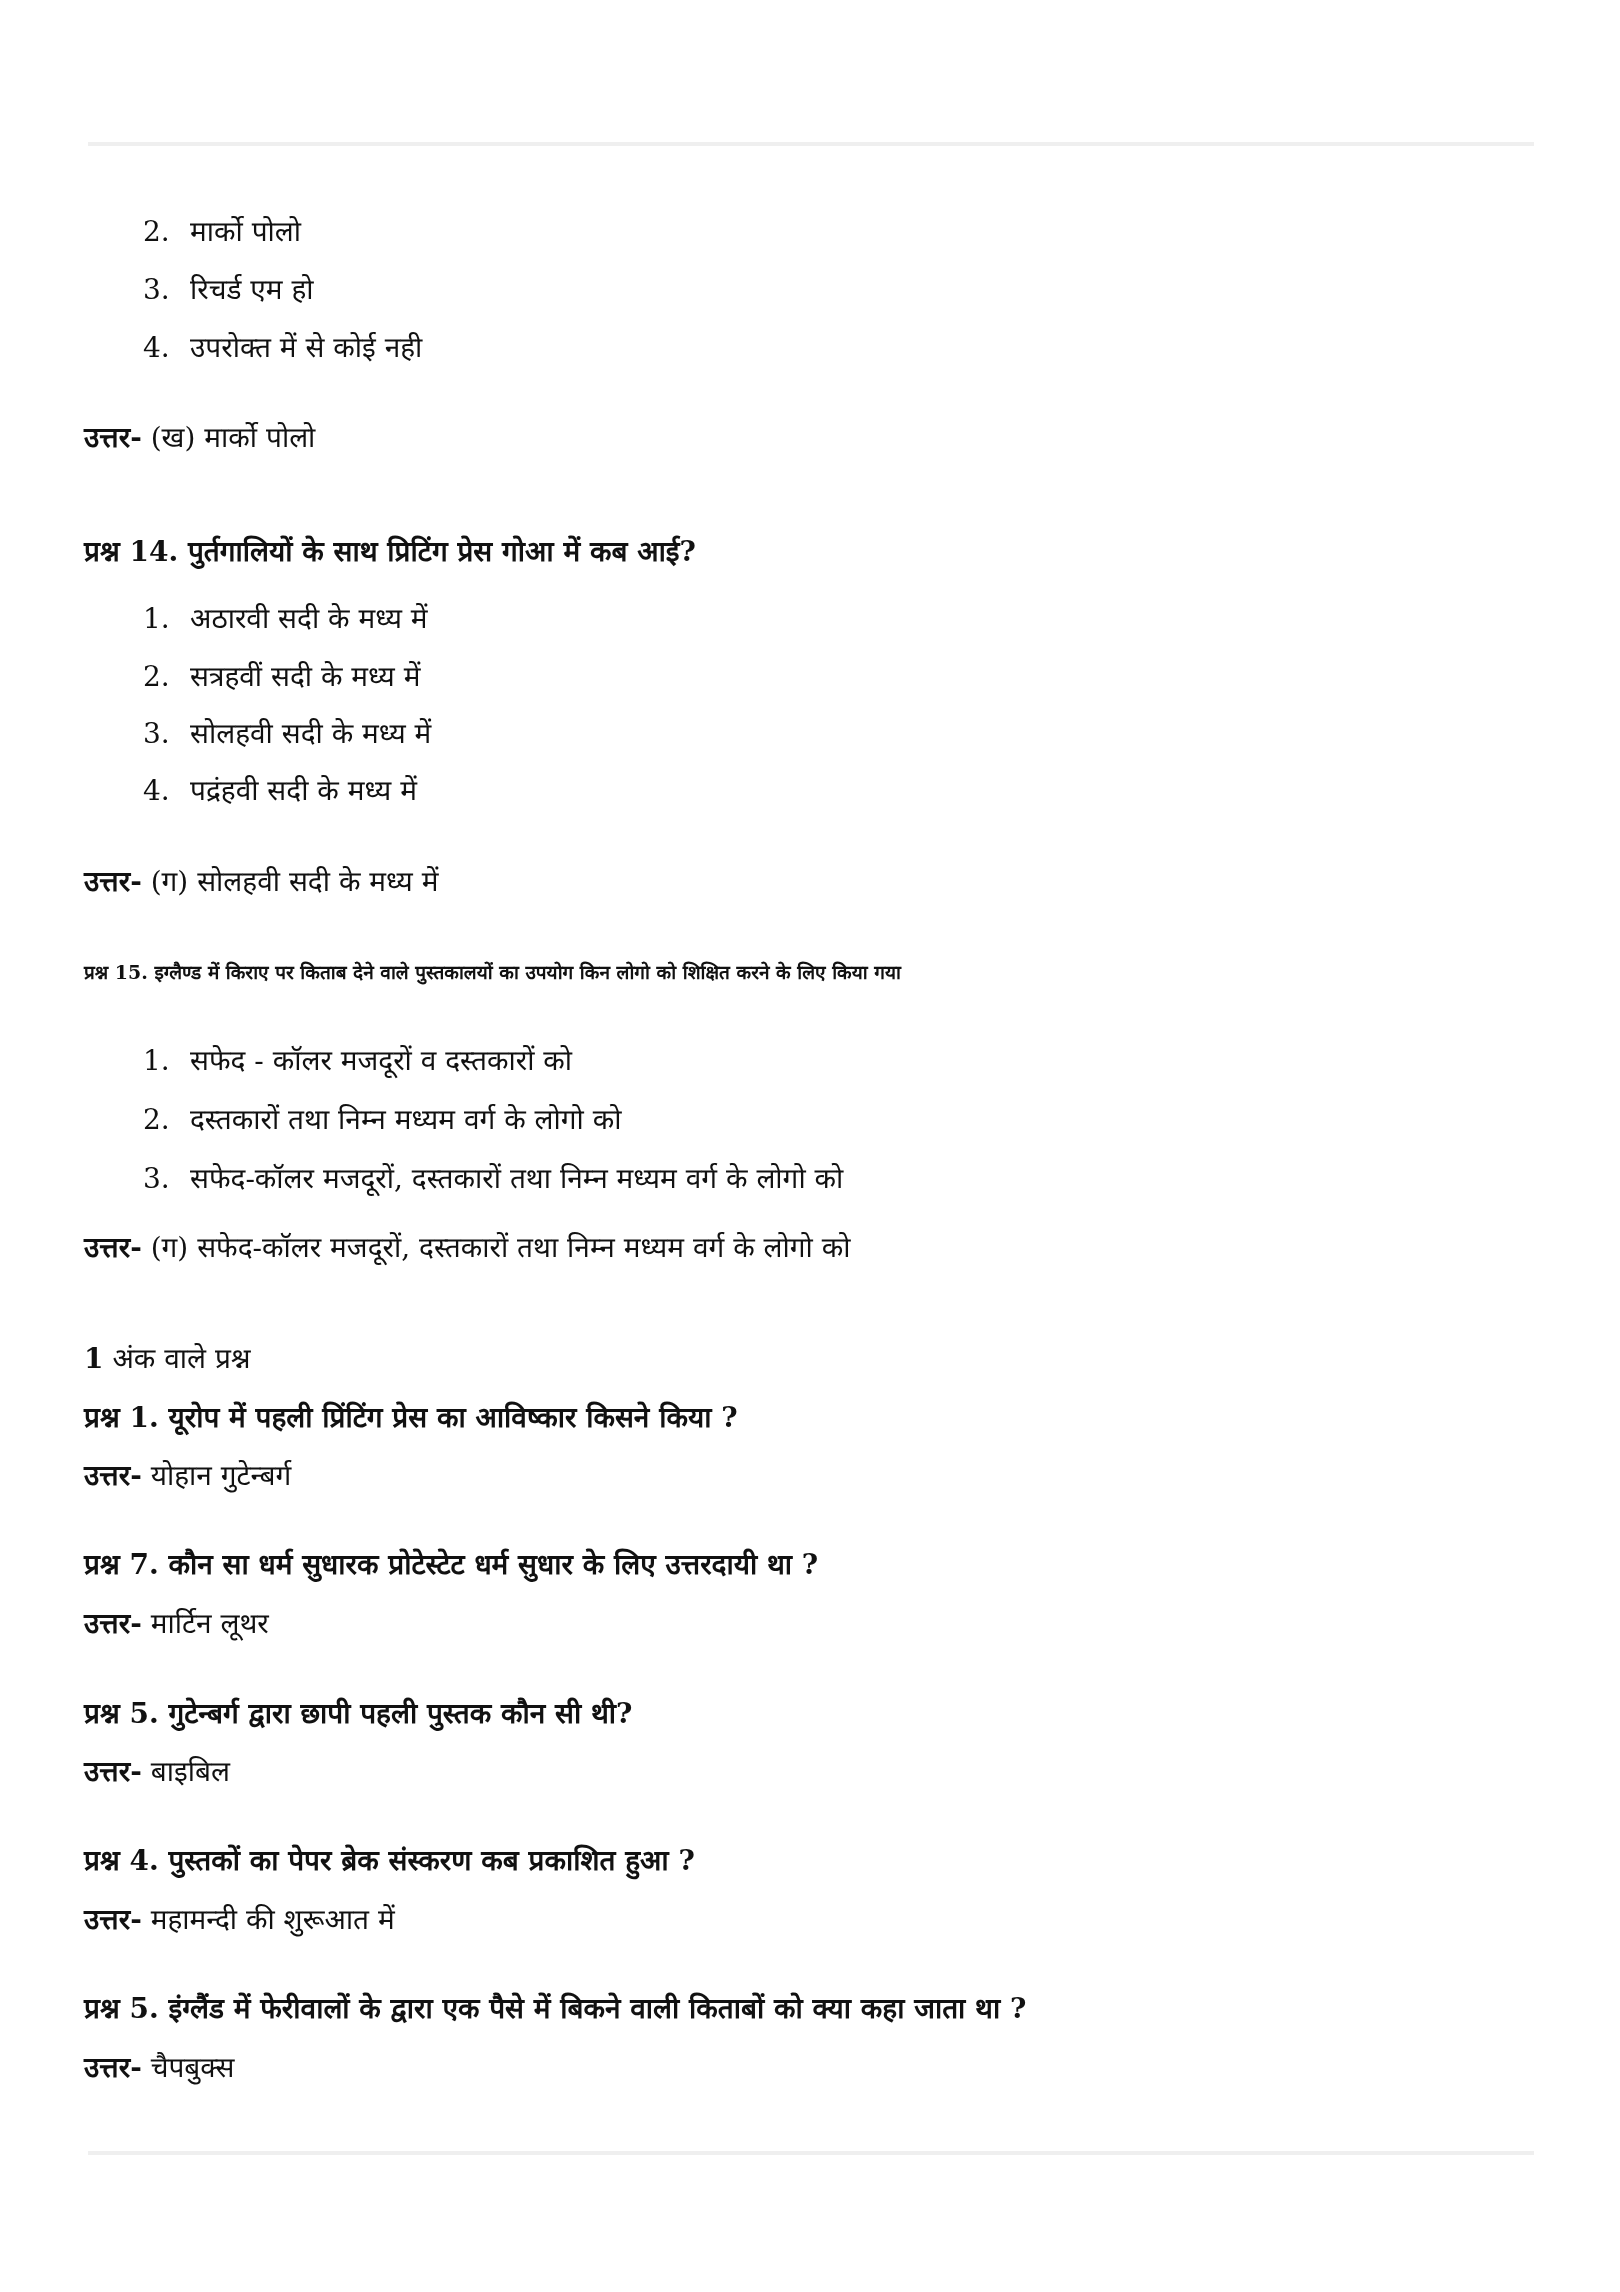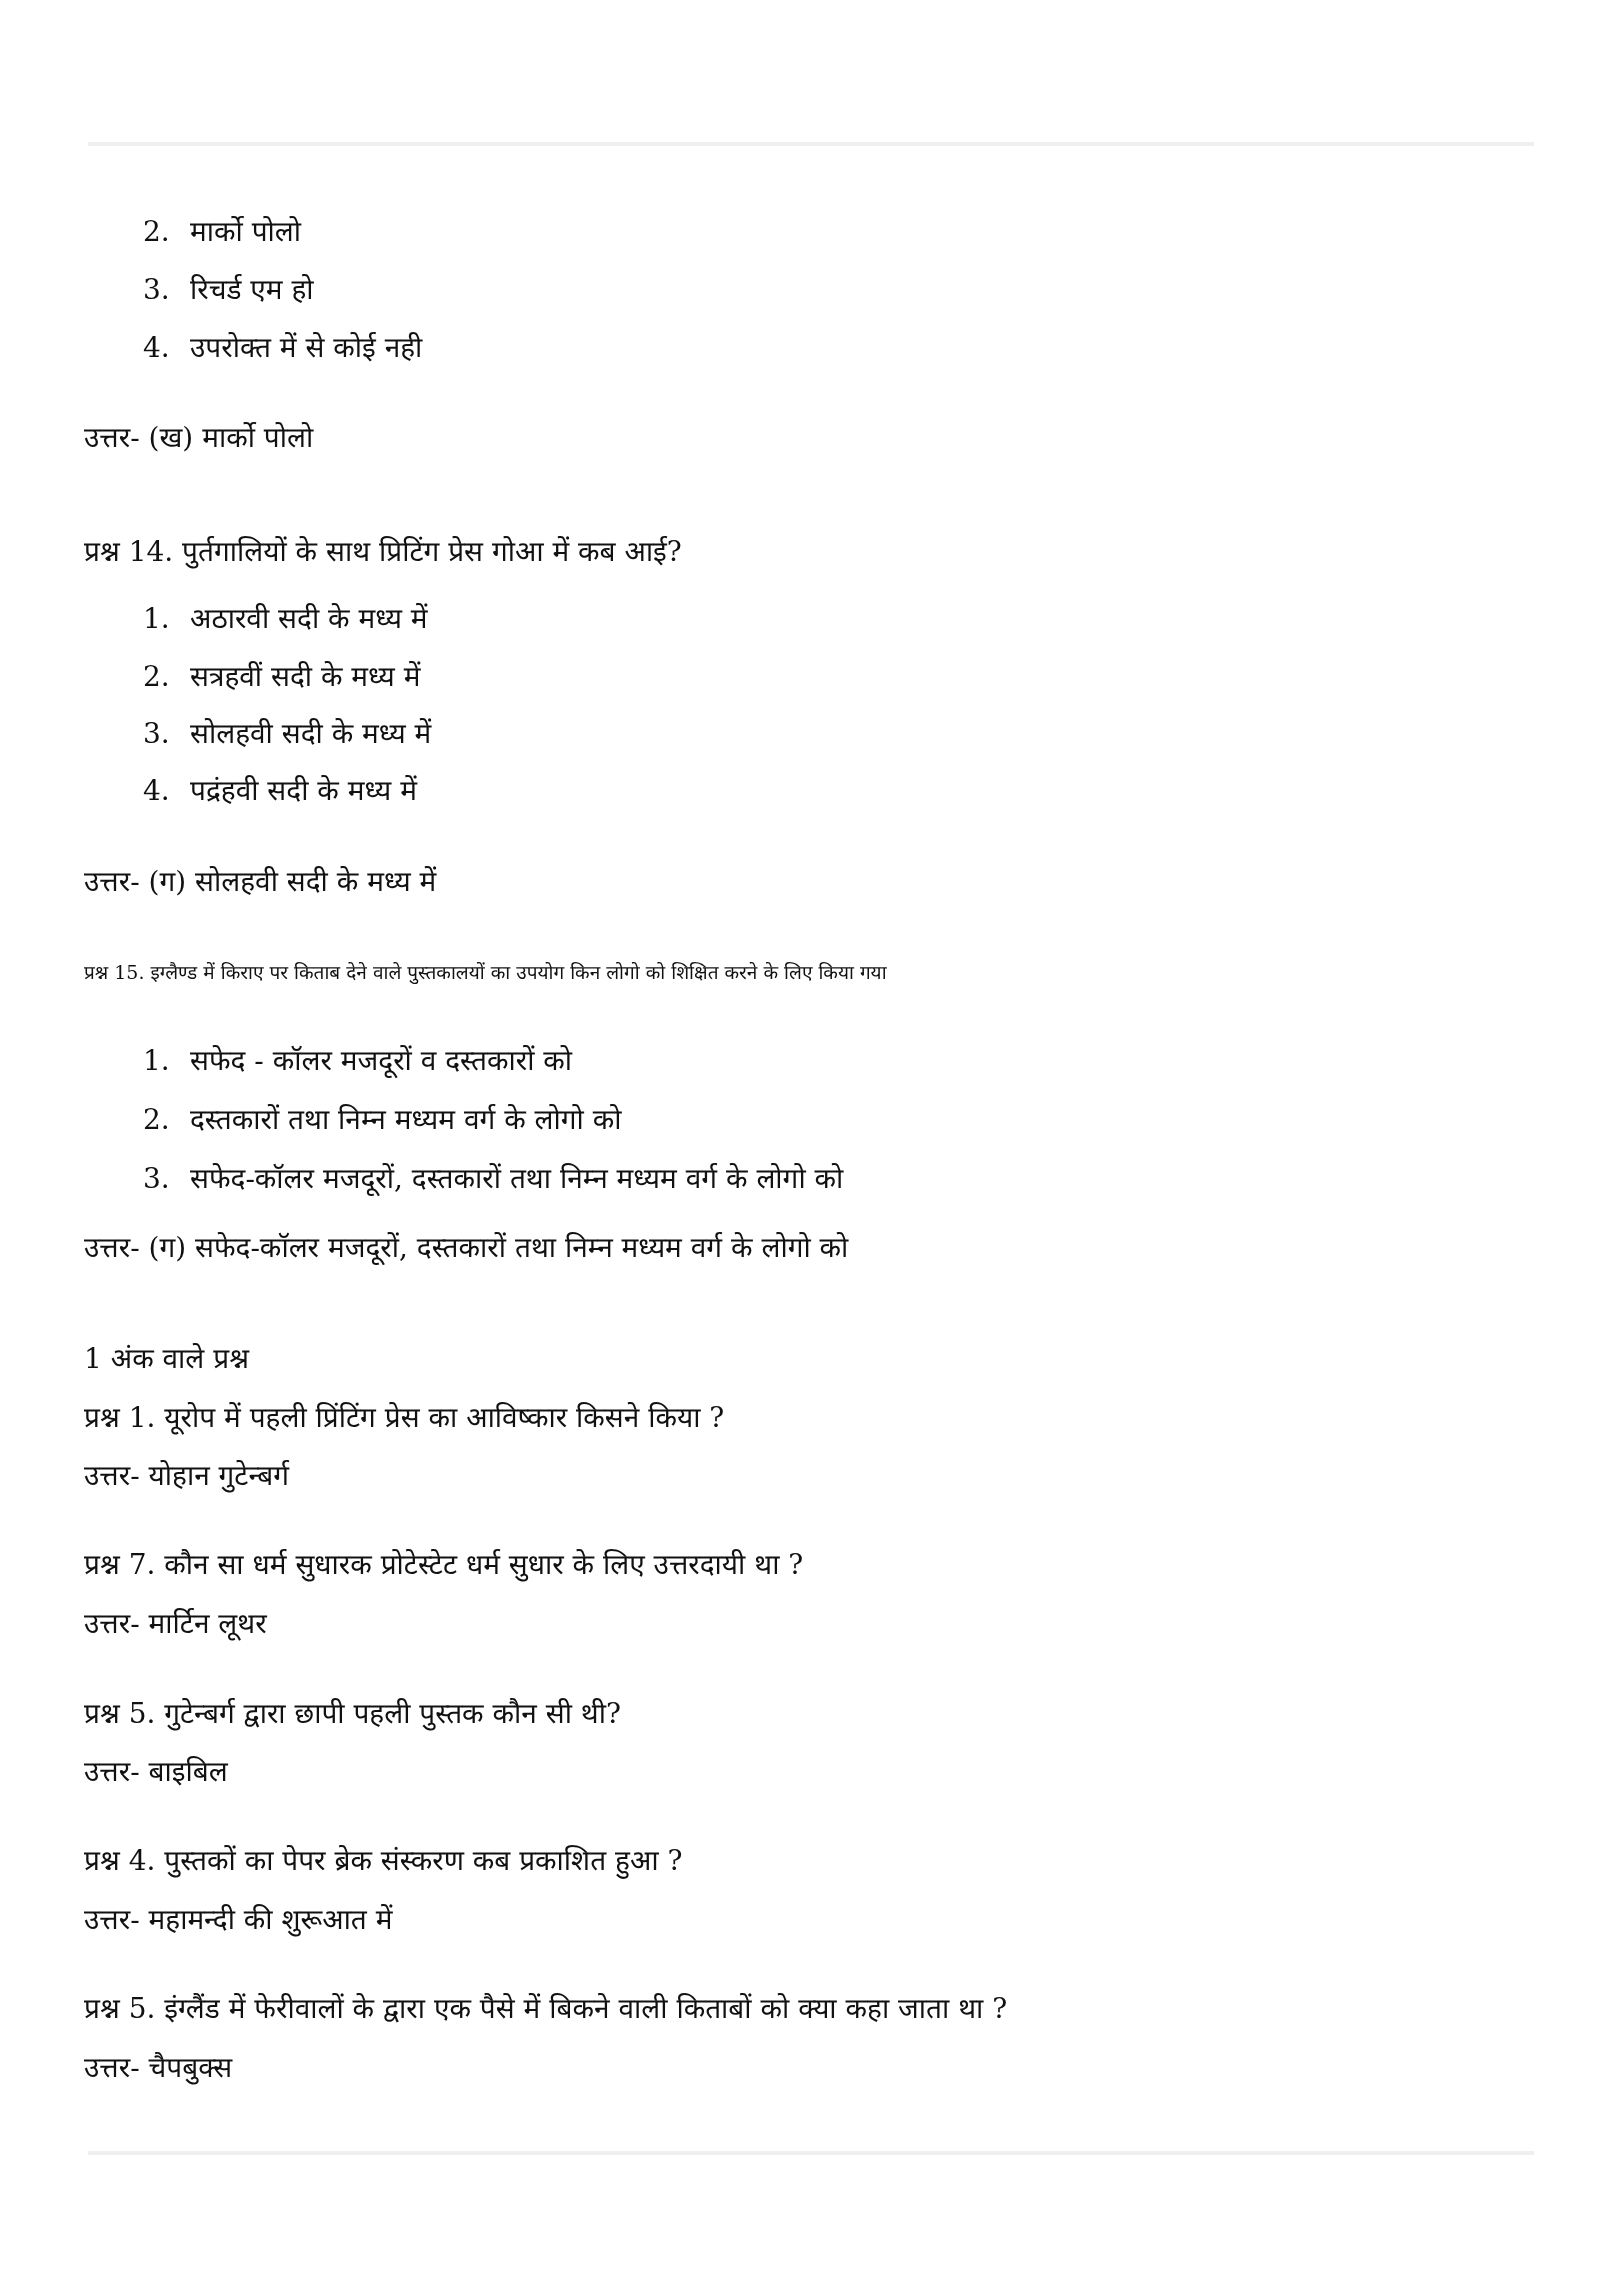--- a/index.html
+++ b/index.html
@@ -13,21 +13,21 @@
     background: #efefef;
   }
   .rule.top { top: 142px; }
   .rule.bottom { top: 2151px; }
   .line {
     position: absolute; left: 84px; font-size: 28px; line-height: 39px;
     white-space: nowrap;
   }
   .opt { left: 107px; margin-left: 36px; }
   .opt .num { display: inline-block; width: 47px; }
-  .b { font-weight: normal; text-align: center; }
+  .b { font-weight: bold; text-align: center; }
 </style>
 </head>
 <body>
 
 <div class="rule top"></div>
 
 <div class="line opt" style="top:212px"><span class="num">2.</span><span>मार्को पोलो</span></div>
 <div class="line opt" style="top:270px"><span class="num">3.</span><span>रिचर्ड एम हो</span></div>
 <div class="line opt" style="top:328px"><span class="num">4.</span><span>उपरोक्त में से कोई नही</span></div>
 <div class="line" style="top:418px"><span class="b">उत्तर-</span> <span>(ख) मार्को पोलो</span></div>

